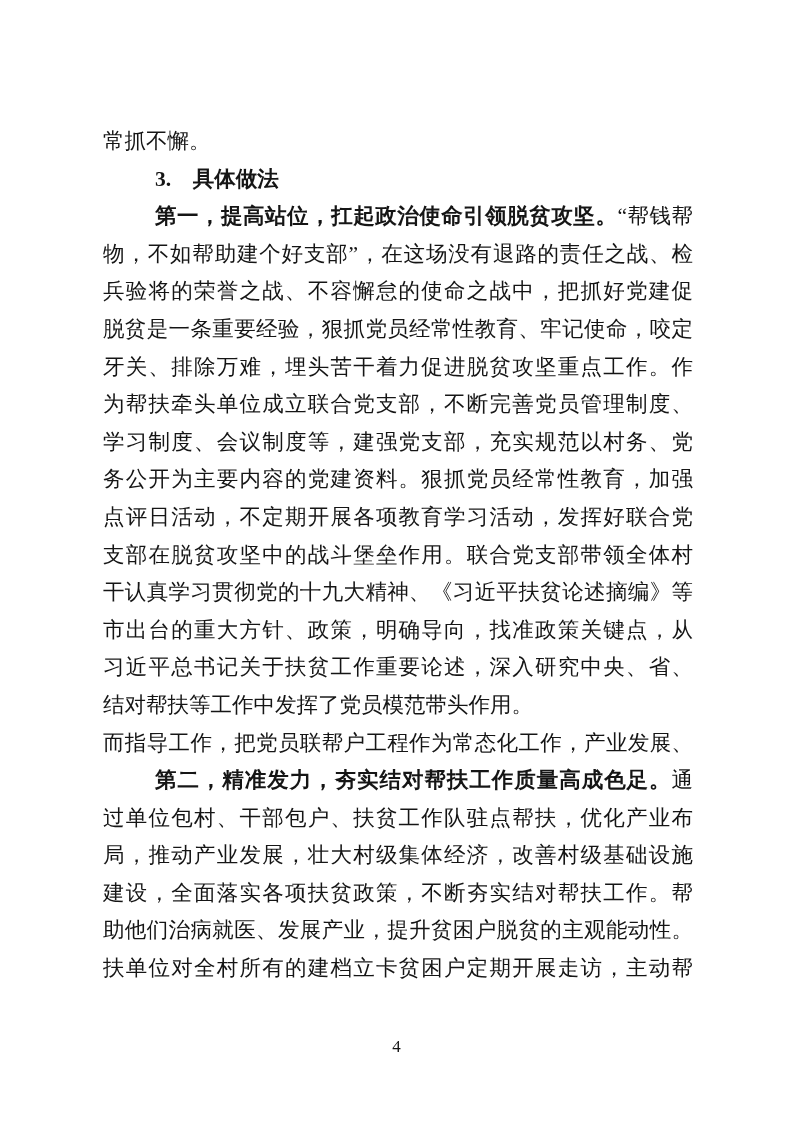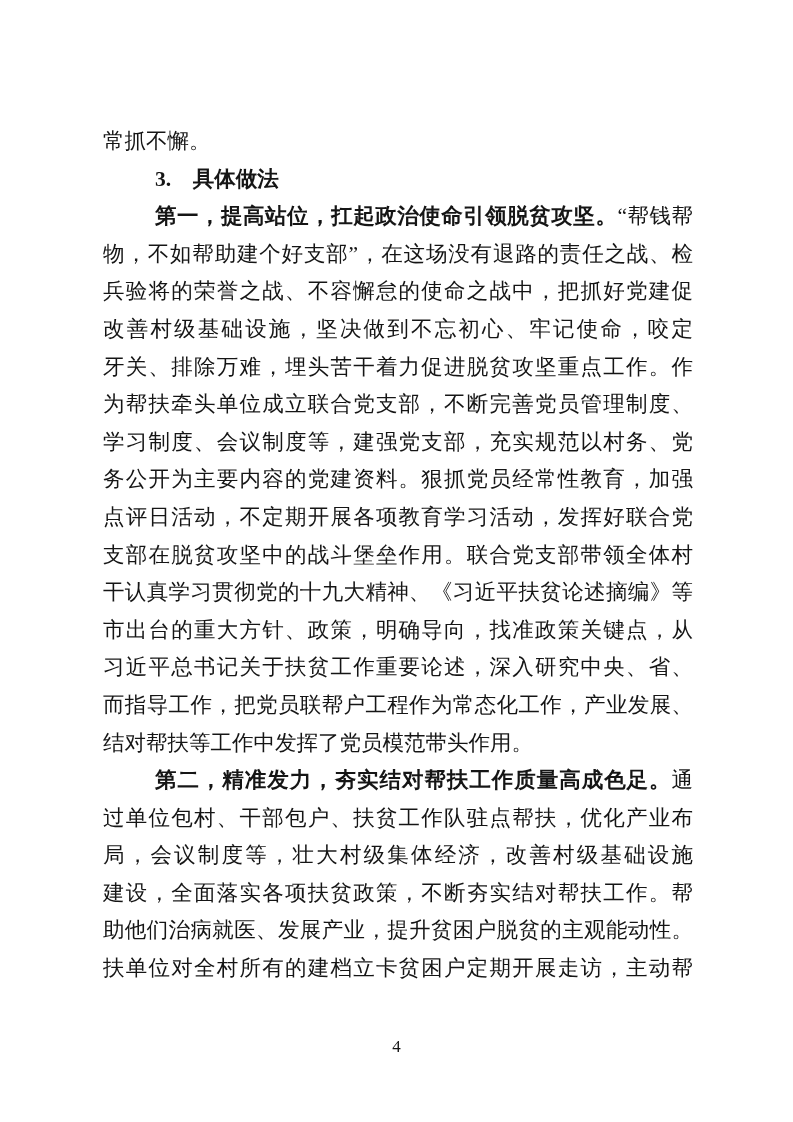--- a/index.html
+++ b/index.html
@@ -57,33 +57,33 @@
 </head>
 <body>
 
 <div class="page">
   <div class="text-block" id="doc-body">
       <div class="line last"><span>常抓不懈。</span></div>
       <div class="line last indent"><span class="b">3.　具体做法</span></div>
       <div class="line indent"><span class="b">第一，提高站位，扛起政治使命引领脱贫攻坚。</span><span>“帮钱帮</span></div>
       <div class="line"><span>物，不如帮助建个好支部”，在这场没有退路的责任之战、检</span></div>
       <div class="line"><span>兵验将的荣誉之战、不容懈怠的使命之战中，把抓好党建促</span></div>
-      <div class="line"><span>改善村级基础设施，坚决做到不忘初心、牢记使命，咬定</span></div>
+      <div class="line"><span>脱贫是一条重要经验，狠抓党员经常性教育、牢记使命，咬定</span></div>
       <div class="line"><span>牙关、排除万难，埋头苦干着力促进脱贫攻坚重点工作。作</span></div>
       <div class="line"><span>为帮扶牵头单位成立联合党支部，不断完善党员管理制度、</span></div>
       <div class="line"><span>学习制度、会议制度等，建强党支部，充实规范以村务、党</span></div>
       <div class="line"><span>务公开为主要内容的党建资料。狠抓党员经常性教育，加强</span></div>
       <div class="line"><span>点评日活动，不定期开展各项教育学习活动，发挥好联合党</span></div>
       <div class="line"><span>支部在脱贫攻坚中的战斗堡垒作用。联合党支部带领全体村</span></div>
       <div class="line"><span>干认真学习贯彻党的十九大精神、《习近平扶贫论述摘编》等</span></div>
       <div class="line"><span>市出台的重大方针、政策，明确导向，找准政策关键点，从</span></div>
       <div class="line"><span>习近平总书记关于扶贫工作重要论述，深入研究中央、省、</span></div>
+      <div class="line last"><span>结对帮扶等工作中发挥了党员模范带头作用。</span></div>
       <div class="line"><span>而指导工作，把党员联帮户工程作为常态化工作，产业发展、</span></div>
-      <div class="line last"><span>结对帮扶等工作中发挥了党员模范带头作用。</span></div>
       <div class="line indent"><span class="b">第二，精准发力，夯实结对帮扶工作质量高成色足。</span><span>通</span></div>
       <div class="line"><span>过单位包村、干部包户、扶贫工作队驻点帮扶，优化产业布</span></div>
-      <div class="line"><span>局，会议制度等，壮大村级集体经济，改善村级基础设施</span></div>
+      <div class="line"><span>局，推动产业发展，壮大村级集体经济，改善村级基础设施</span></div>
       <div class="line"><span>建设，全面落实各项扶贫政策，不断夯实结对帮扶工作。帮</span></div>
       <div class="line"><span>助他们治病就医、发展产业，提升贫困户脱贫的主观能动性。</span></div>
       <div class="line"><span>扶单位对全村所有的建档立卡贫困户定期开展走访，主动帮</span></div>
     </div>
   <div class="page-number">4</div>
 </div>
 
 </body></html>

